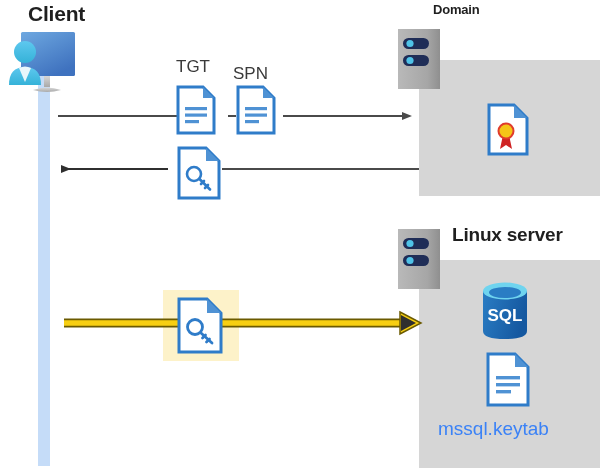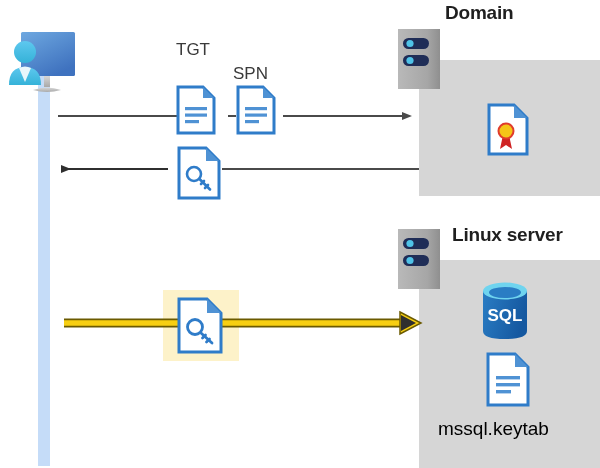--- a/index.html
+++ b/index.html
@@ -16,32 +16,32 @@
   .abs{position:absolute;}
 
   
   .title{
     font-weight:bold;
     color:#1f1f1f;
     letter-spacing:-0.2px;
     line-height:1.16;
   }
   #client-title{left:28px;top:2px;font-size:21px;}
-  #dc-title{left:445px;top:2px;font-size:19px;width:140px;}
+  #dc-title{left:433px;top:2px;font-size:13px;width:140px;}
   #linux-title{left:452px;top:224px;font-size:19px;width:150px;}
 
   
   .doclabel{
     font-size:17px;color:#3a3a3a;
   }
-  #tgt-label{left:176px;top:40px;}
+  #tgt-label{left:176px;top:57px;}
   #spn-label{left:233px;top:64px;}
 
   #keytab-label{
-    left:438px;top:418px;font-size:19px;color:#000000;
+    left:438px;top:418px;font-size:19px;color:#3b82f6;
   }
 
   
   .panel{background:#d6d6d6;}
   #dc-panel{left:419px;top:60px;width:181px;height:136px;}
   #linux-panel{left:419px;top:260px;width:181px;height:208px;}
 
   
   #lifeline{
     left:38px;top:66px;width:12px;height:400px;
@@ -219,20 +219,21 @@
   <svg class="abs" style="left:486px;top:352px;width:44px;height:55px;" viewBox="0 0 44 55">
     <path d="M2,2 L29,2 L42,15 L42,53 L2,53 Z" fill="#ffffff" stroke="#2f7cc9" stroke-width="3"></path>
     <path d="M29,2 L42,15 L29,15 Z" fill="#4f92d4"></path>
     <g fill="#4f92d4">
       <rect x="10" y="24" width="24" height="3.4"></rect>
       <rect x="10" y="31" width="24" height="3.4"></rect>
       <rect x="10" y="38" width="15" height="3.4"></rect>
     </g>
   </svg>
 
+  <div class="abs title" id="client-title">Client</div>
 
   <div class="abs title" id="dc-title">
     <div>Domain</div>
   </div>
 
   <div class="abs title" id="linux-title">Linux server</div>
 
   <div class="abs doclabel" id="tgt-label">TGT</div>
   <div class="abs doclabel" id="spn-label">SPN</div>
 

